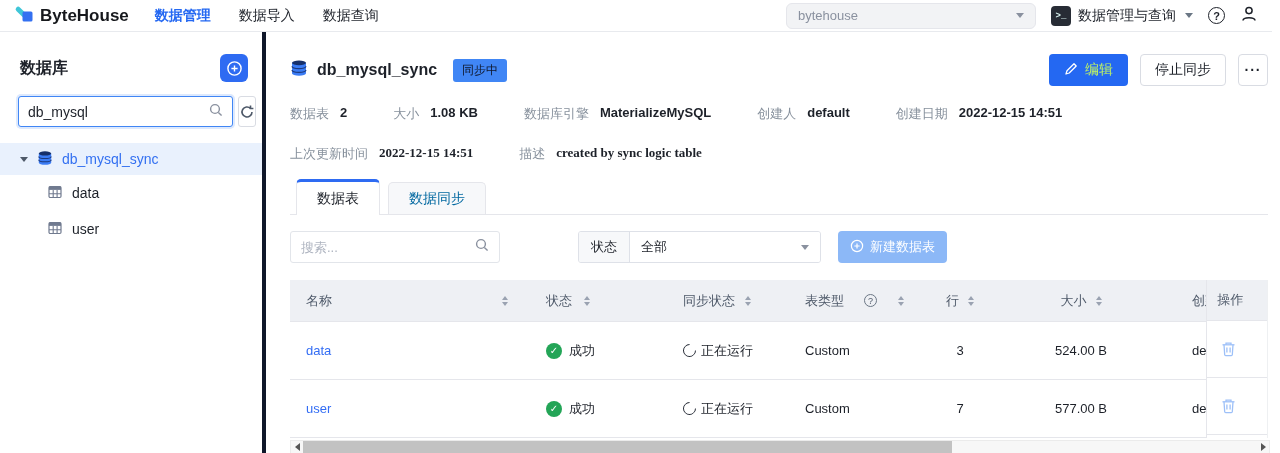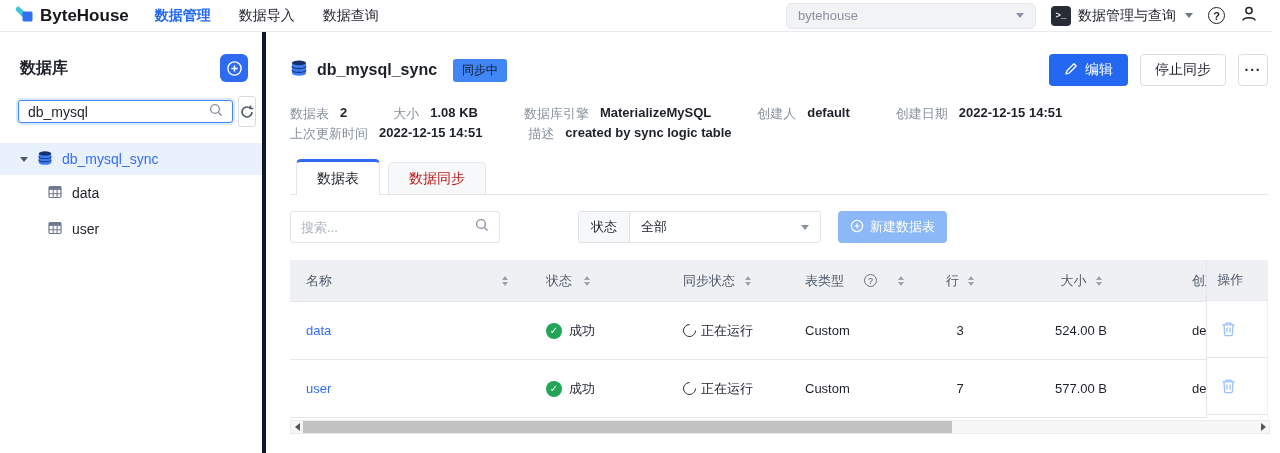--- a/index.html
+++ b/index.html
@@ -27,55 +27,55 @@
   .help-icon { width:17px; height:17px; border:1.6px solid #1d2129; border-radius:50%;
     display:flex; align-items:center; justify-content:center; font-size:11px; font-weight:700; }
 
   
   .sidebar { position:absolute; top:32px; left:0; width:266px; bottom:0; border-right:4px solid #0f172a; background:#fff; }
   .sidebar-header { display:flex; align-items:center; justify-content:space-between; padding:22px 14px 14px 20px; }
   .sidebar-title { font-size:16px; font-weight:700; }
   .add-btn { width:28px; height:28px; background:#2e6bf2; border:none; border-radius:6px;
     display:flex; align-items:center; justify-content:center; cursor:pointer; }
   .search-row { display:flex; gap:5px; padding:0 14px 0 18px; align-items:center; }
-  .search-input-wrap { flex:1; height:23px; border:1px solid #4086f5; border-radius:3px;
+  .search-input-wrap { flex:1; height:31px; border:1px solid #4086f5; border-radius:3px;
     box-shadow:0 0 0 2px rgba(64,134,245,.18); display:flex; align-items:center; padding:0 9px; background:#fff; }
   .search-input-wrap input { border:none; outline:none; flex:1; min-width:0; font-size:14px; color:#1d2129;
     font-family:inherit; text-decoration:underline wavy #e5484d 1px; text-underline-offset:3px; background:transparent; }
   .refresh-btn { width:31px; height:31px; border:1px solid #d9dce3; border-radius:3px; background:#fff;
     display:flex; align-items:center; justify-content:center; cursor:pointer; }
   .tree { margin-top:16px; font-size:14px; }
   .tree-db-row { height:32px; background:#e9f1fd; display:flex; align-items:center; padding-left:20px; gap:9px; cursor:pointer; }
   .tree-caret { width:0; height:0; border-left:4.5px solid transparent; border-right:4.5px solid transparent;
     border-top:5.5px solid #4e5969; }
   .tree-db-label { color:#3370f1; }
   .tree-child { height:36px; display:flex; align-items:center; padding-left:48px; gap:10px; cursor:pointer; color:#1d2129; }
 
   
   .main { position:absolute; top:32px; left:266px; right:0; bottom:0; padding:0 12px 0 24px; background:#fff; }
   .main-header { display:flex; align-items:center; height:32px; margin-top:22px; }
   .page-title { font-size:16px; font-weight:700; margin-left:9px; }
   .status-badge { background:#4086f5; color:#0f172a; font-size:12px; padding:3px 9px; border-radius:3px; margin-left:16px; }
   .actions { margin-left:auto; display:flex; gap:12px; }
   .btn { height:32px; border-radius:4px; font-size:14px; display:flex; align-items:center; cursor:pointer; font-family:inherit; }
-  .btn-primary { background:#2468f2; border:none; color:#ffffff; padding:0 15px; gap:7px; }
+  .btn-primary { background:#2468f2; border:none; color:#bef264; padding:0 15px; gap:7px; }
   .btn-default { background:#fff; border:1px solid #d9dce3; color:#1d2129; padding:0 14px; }
   .btn-more { background:#fff; border:1px solid #d9dce3; width:30px; justify-content:center;
     font-weight:700; font-size:14px; letter-spacing:1px; color:#1d2129; }
 
   .info { margin-top:20px; font-size:13px; }
   .info-row { display:flex; height:16px; align-items:center; }
-  .info-row + .info-row { margin-top:4px; }
+  .info-row + .info-row { margin-top:24px;font-family:Liberation Serif, serif; }
   .info-item { display:flex; margin-right:46px; }
   .info-label { color:#86909c; margin-right:11px; }
   .info-value { color:#1d2129; font-weight:700; }
 
   .tabs { display:flex; align-items:flex-end; border-bottom:1px solid #e5e6eb; margin-top:17px; padding-left:6px; }
   .tab { height:32px; padding:0 20px; display:flex; align-items:center; font-size:14px; cursor:pointer;
-    border:1px solid #e5e6eb; border-bottom:none; border-radius:5px 5px 0 0; background:#f7f8fa; color:#b91c1c; margin-right:8px; }
+    border:1px solid #e5e6eb; border-bottom:none; border-radius:5px 5px 0 0; background:#f7f8fa; color:#0369a1; margin-right:8px; }
   .tab.active { height:36px; background:#fff; border-top:3px solid #2e6bf2; color:#1d2129; margin-bottom:-1px; }
 
   .toolbar { display:flex; align-items:center; margin-top:16px; }
   .table-search { width:210px; height:32px; border:1px solid #e2e5ea; border-radius:3px;
     display:flex; align-items:center; padding:0 10px; margin-right:78px; background:#fff; }
   .table-search input { border:none; outline:none; flex:1; min-width:0; font-size:13px; color:#1d2129;
     font-family:inherit; background:transparent; }
   .table-search input::placeholder { color:#adb3bf; }
   .filter-group { display:flex; height:32px; border:1px solid #dee1e8; border-radius:3px; margin-right:17px; font-size:13px; overflow:hidden; }
   .filter-label { background:#f7f8fa; padding:0 12px; display:flex; align-items:center; border-right:1px solid #dee1e8; }

